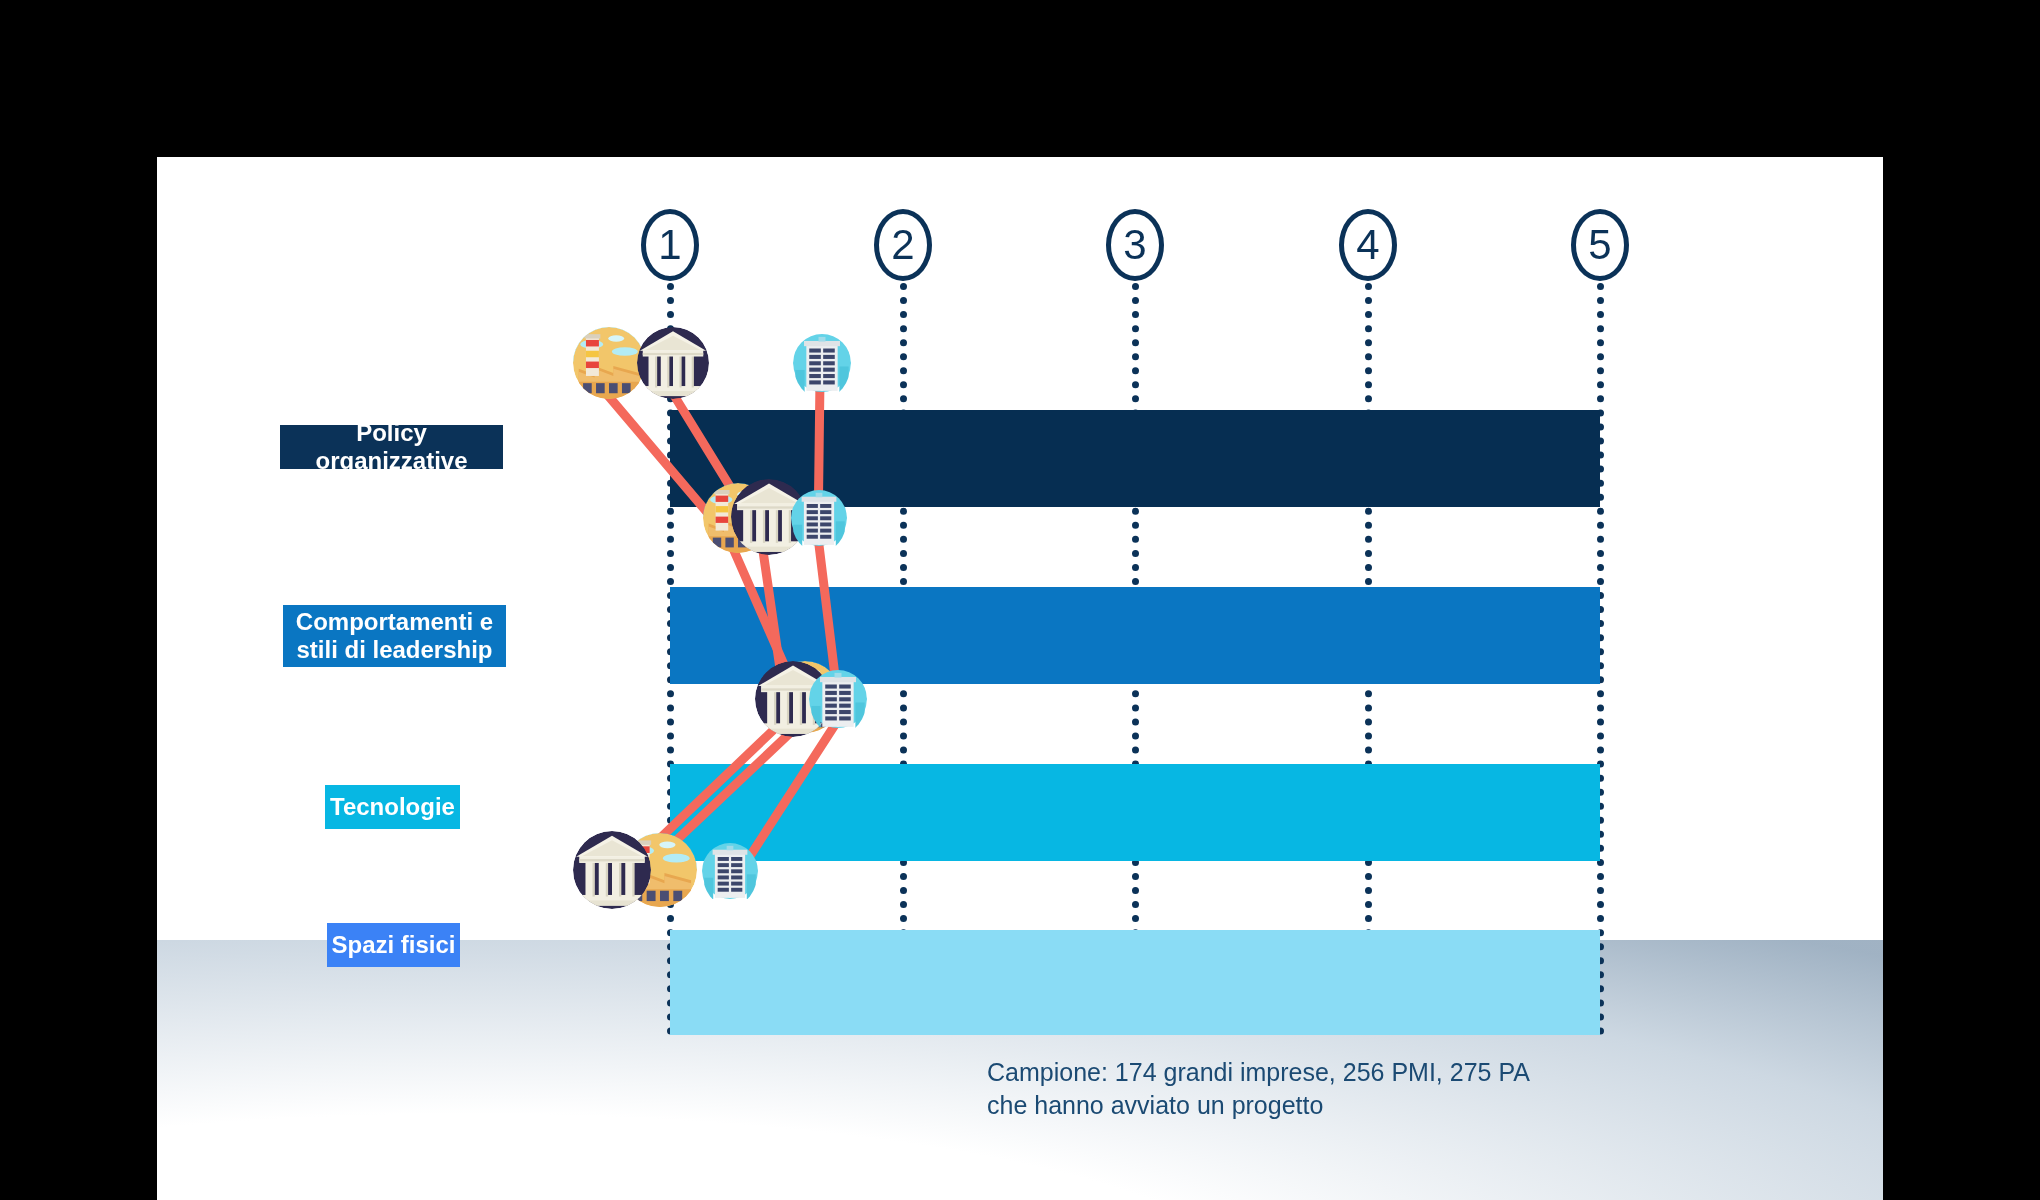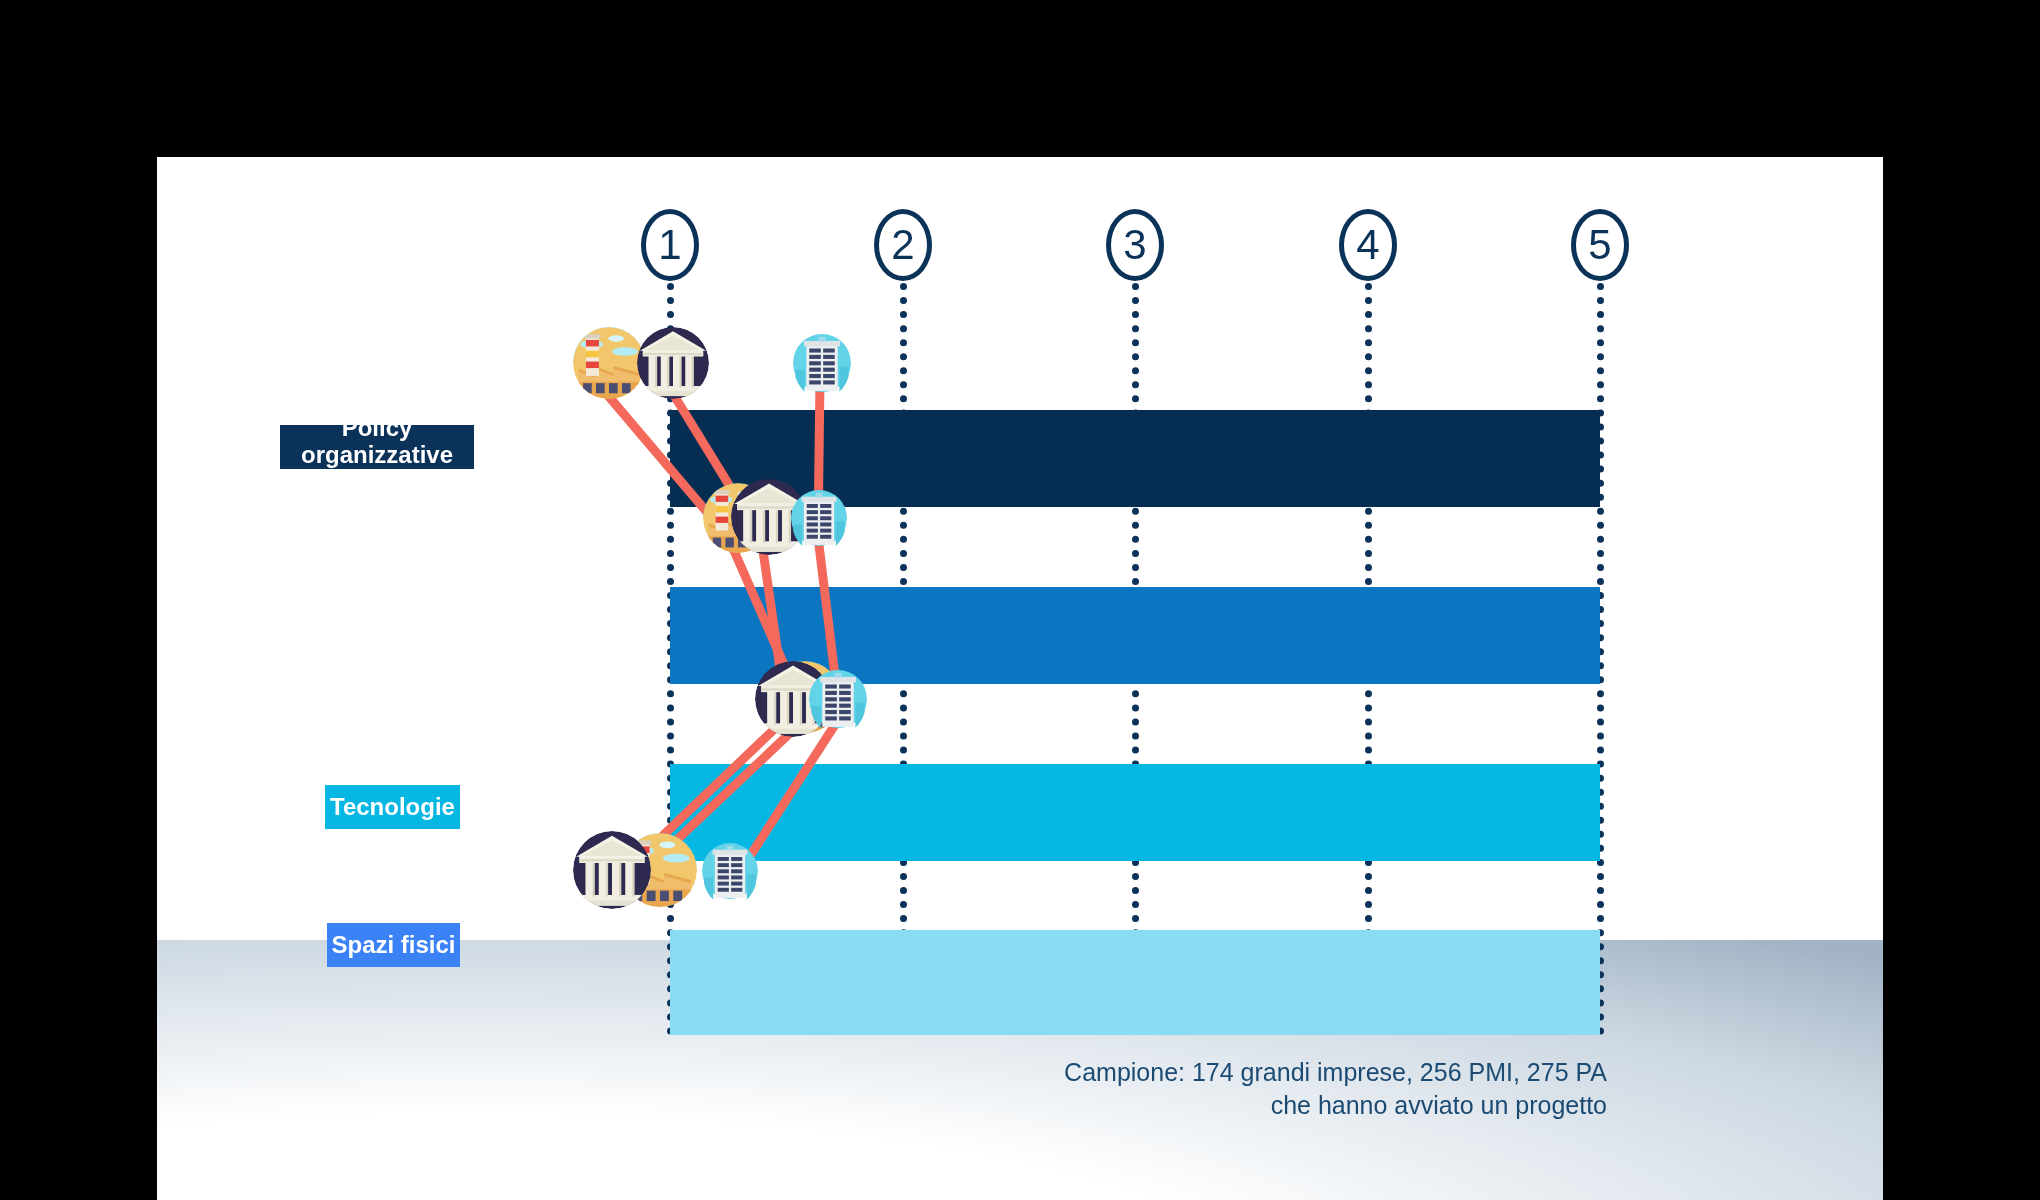--- a/index.html
+++ b/index.html
@@ -32,21 +32,21 @@
     color:#ffffff;font-weight:bold;text-align:center;line-height:1.15;}
   .row-label.r0{background:#0b3258;font-size:24px;}
   .row-label.r1{background:#0a76c2;font-size:24px;}
   .row-label.r2{background:#07b7e3;font-size:24px;}
   .row-label.r3{background:#3b82f6;font-size:24px;}
 
   #connectors{position:absolute;left:0;top:0;width:1726px;height:1043px;pointer-events:none;}
 
   .icon{position:absolute;border-radius:50%;overflow:hidden;}
 
-  .footnote{position:absolute;color:#1b4a73;font-size:25px;line-height:1.32;white-space:pre-line;text-align:right;}
+  .footnote{position:absolute;color:#1b4a73;font-size:25px;line-height:1.32;white-space:pre-line;}
 </style>
 </head>
 <body>
 
 <div id="stage">
 
   <div id="card">
 
     <div id="swoosh"></div>
 
@@ -70,22 +70,26 @@
     <div class="axis-line" style="left:743px;top:126px;height:752px;"></div>
     <div class="axis-line" style="left:975px;top:126px;height:752px;"></div>
     <div class="axis-line" style="left:1208px;top:126px;height:752px;"></div>
     <div class="axis-line" style="left:1440px;top:126px;height:752px;"></div>
 
     <div class="band r0" style="top:253px;height:97px;"></div>
     <div class="band r1" style="top:430px;height:97px;"></div>
     <div class="band r2" style="top:607px;height:97px;"></div>
     <div class="band r3" style="top:773px;height:105px;"></div>
 
-    <div class="row-label r0" style="left:123px;top:268px;width:194px;height:44px;align-items:flex-end;">
+    <div class="row-label r0" style="left:123px;top:268px;width:223px;height:44px;">
       <span>Policy organizzative</span>
+    </div>
+    <div class="row-label r1" style="left:126px;top:448px;width:223px;height:62px;">
+      <span style="white-space:pre-line;">Comportamenti e
+stili di leadership</span>
     </div>
     <div class="row-label r2" style="left:168px;top:628px;width:135px;height:44px;align-items:center;">
       <span>Tecnologie</span>
     </div>
     <div class="row-label r3" style="left:170px;top:766px;width:133px;height:44px;">
       <span>Spazi fisici</span>
     </div>
 
     <svg id="connectors" viewBox="0 0 1726 1043">
       <g stroke="#f4695c" stroke-width="9" stroke-linecap="round" fill="none">

